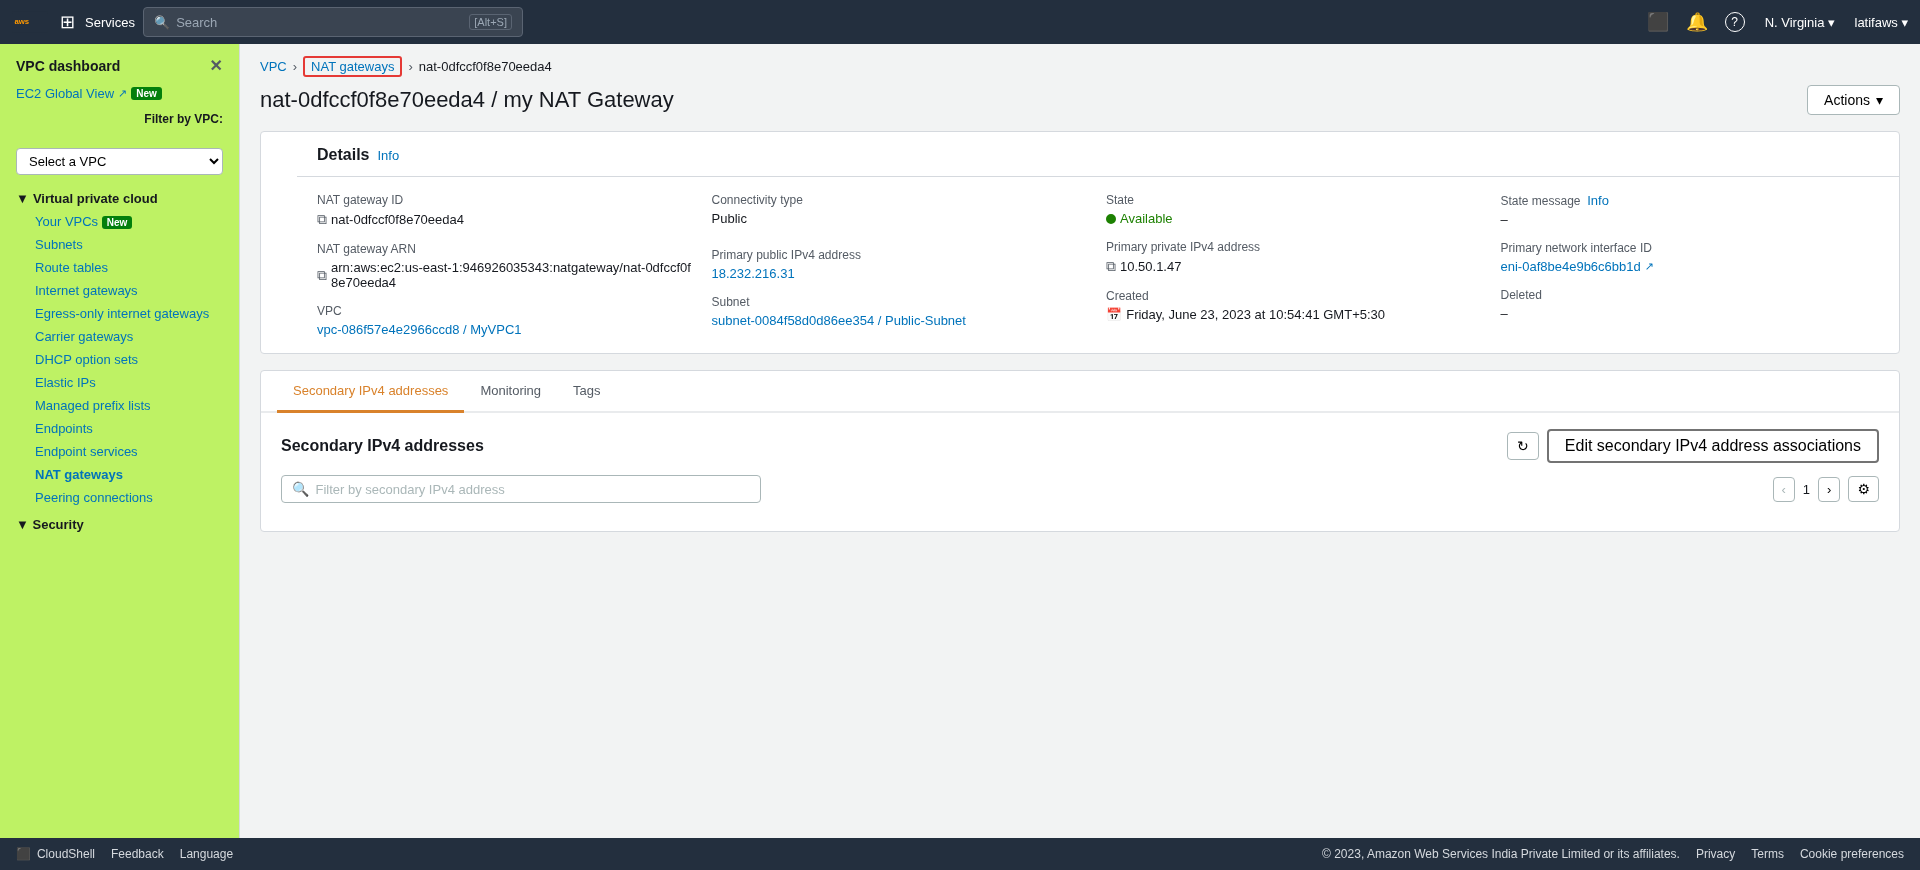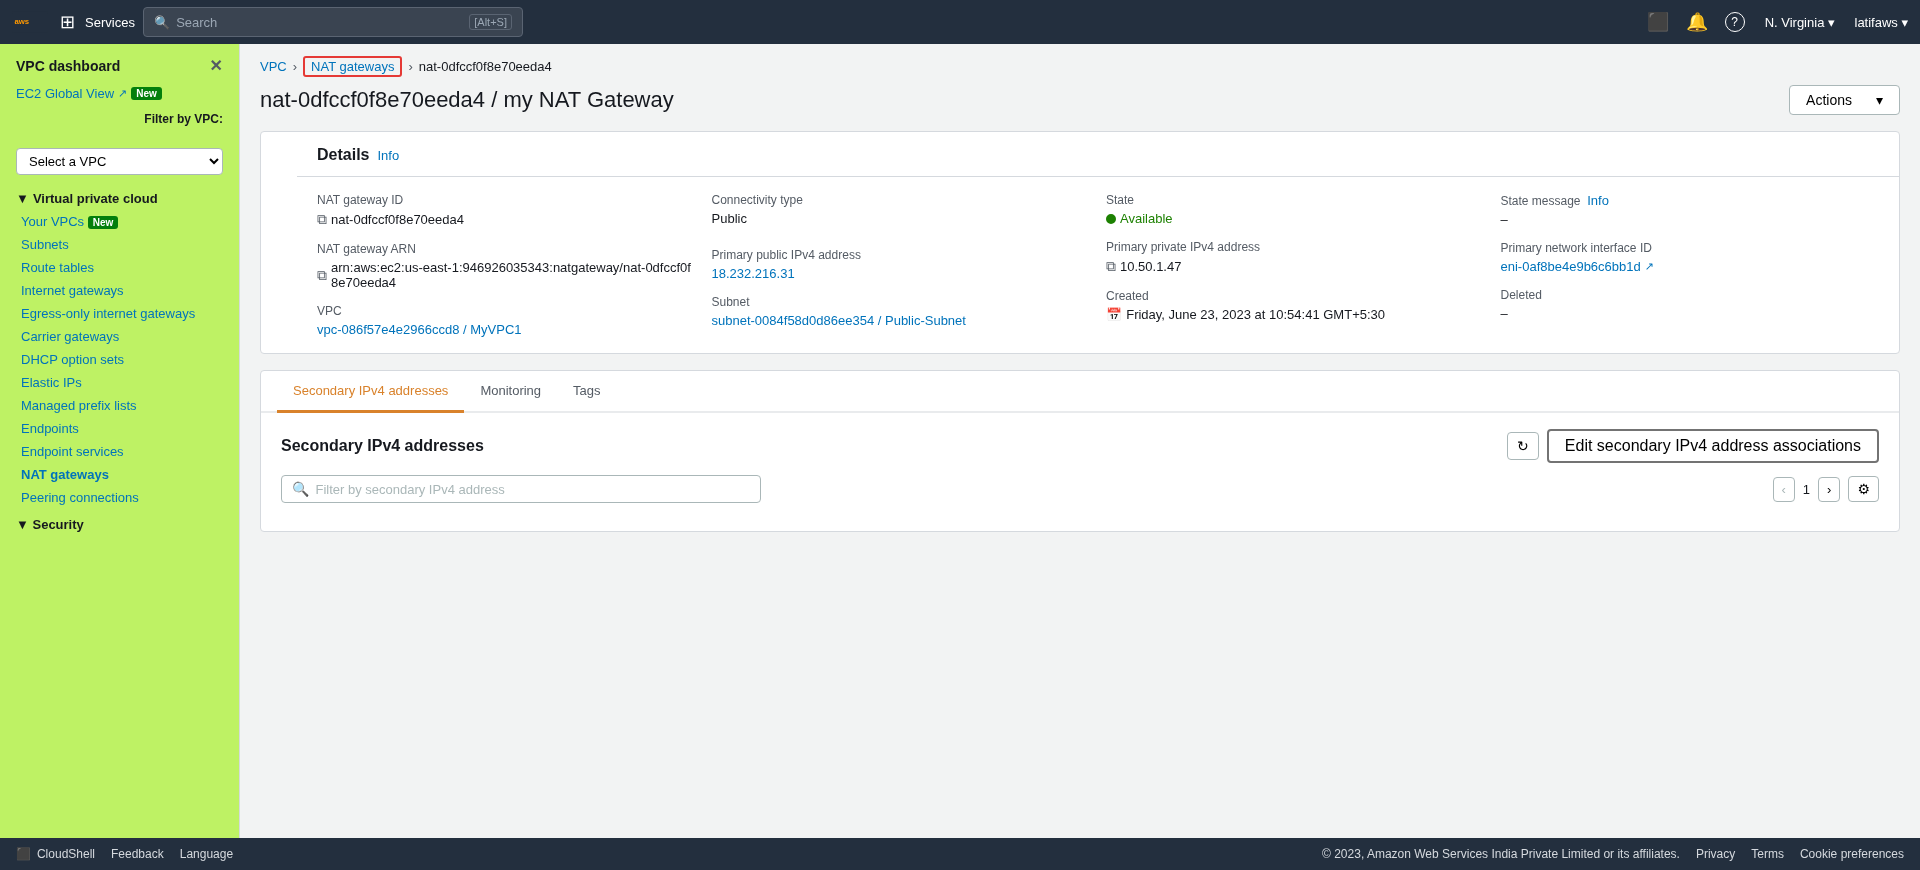--- a/index.html
+++ b/index.html
@@ -130,21 +130,21 @@
       padding: 8px 16px 4px;
       font-weight: 700;
       font-size: 13px;
       color: #16191f;
       display: flex;
       align-items: center;
       gap: 4px;
       cursor: pointer;
     }
     .sidebar-item {
-      padding: 4px 16px 4px 21px;
+      padding: 4px 16px 4px 35px;
       color: #0073bb;
       cursor: pointer;
       font-size: 13px;
     }
     .sidebar-item.active {
       color: #0073bb;
       font-weight: 700;
     }
     .sidebar-item.security-section {
       padding: 8px 16px 4px;
@@ -193,21 +193,21 @@
       align-items: center;
     }
     .page-title {
       font-size: 22px;
       font-weight: 400;
       color: #16191f;
     }
     .actions-btn {
       display: flex;
       align-items: center;
-      gap: 24px;
+      gap: 6px;
       padding: 6px 16px;
       border: 1px solid #aab7b8;
       border-radius: 4px;
       background: #fff;
       cursor: pointer;
       font-size: 14px;
       font-weight: 400;
     }
 
     

